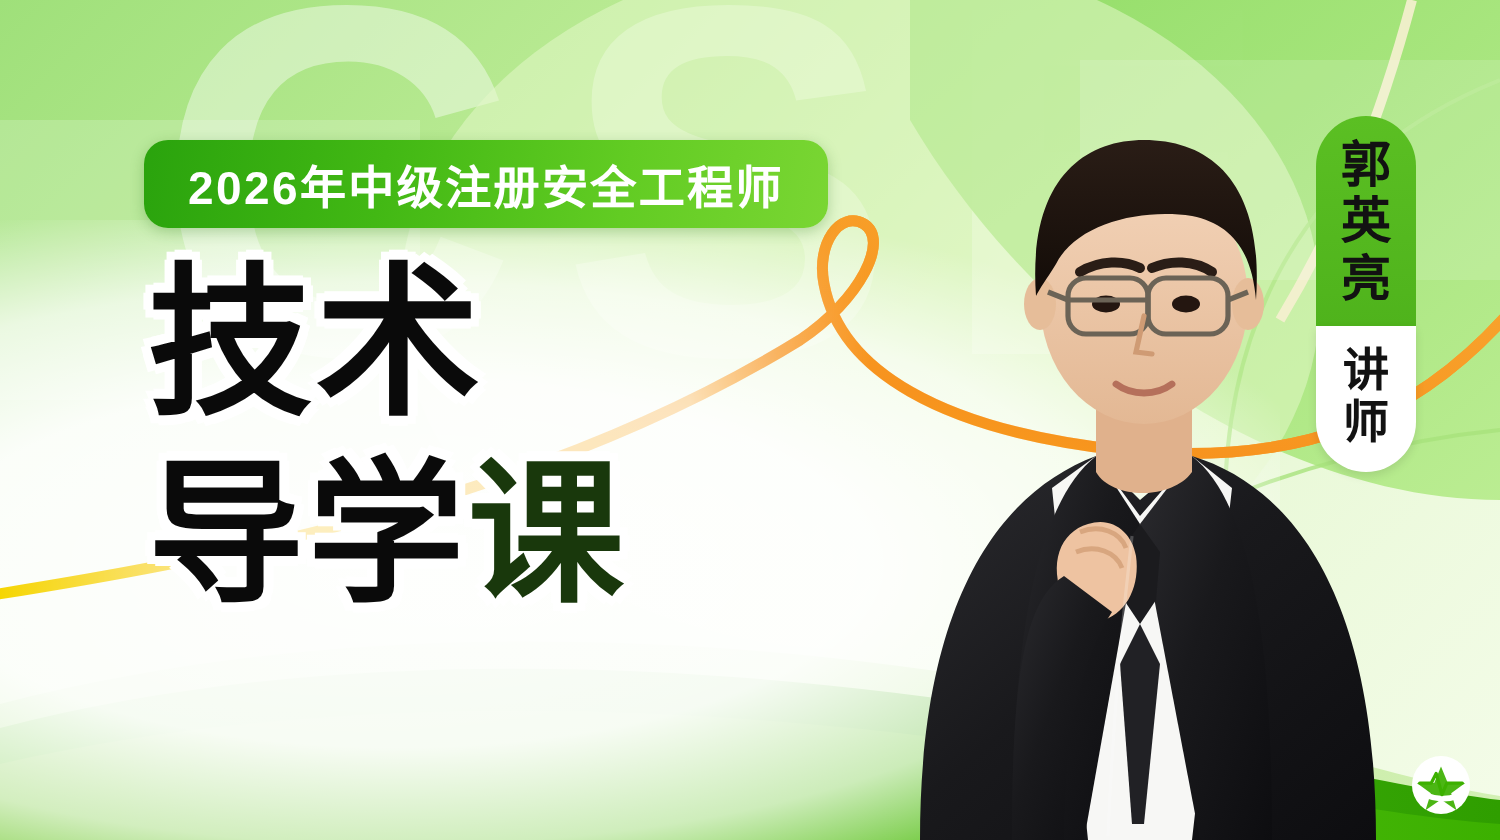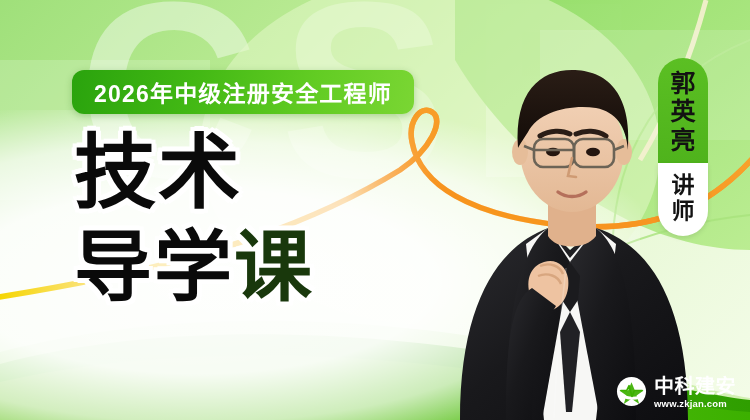--- a/index.html
+++ b/index.html
@@ -9,20 +9,21 @@
     background: #222;
   }
   .banner {
     position: relative;
     width: 750px;
     height: 420px;
     overflow: hidden;
     font-family: "Liberation Sans", "DejaVu Sans", sans-serif;
     background: linear-gradient(135deg, #9fe07a 0%, #b9ea93 28%, #d8f4bc 55%, #eaf9d9 75%, #f4fce9 100%);
     user-select: none;
+    text-align: center;
   }
 
   
   .bg-layer { position: absolute; inset: 0; pointer-events: none; }
   .bg-layer svg { display: block; width: 750px; height: 420px; }
 
   
   .watermark {
     position: absolute;
     top: -34px;
@@ -365,19 +366,15 @@
     </div>
   </div>
 
   <div class="brand">
     <svg class="brand-mark" viewBox="0 0 64 64" xmlns="http://www.w3.org/2000/svg">
       <circle cx="32" cy="32" r="30" fill="#ffffff"></circle>
       <path d="M32 13 L39 30 L57 30 L42.5 40.5 L48 58 L32 47 L16 58 L21.5 40.5 L7 30 L25 30 Z" fill="#3cb000" opacity="0.92"></path>
       <path d="M6 36 C 20 48 44 50 58 38" stroke="#ffffff" stroke-width="6" fill="none"></path>
       <path d="M10 30 L22 30 L27 20 L33 42 L38 30 L54 30" stroke="#3cb000" stroke-width="3.4" fill="none" stroke-linecap="round" stroke-linejoin="round"></path>
     </svg>
-    <div class="brand-text">
-      <span class="brand-name">中科建安</span>
-      <span class="brand-url">www.zkjan.com</span>
-    </div>
   </div>
 
 </div>
 
 </body></html>

